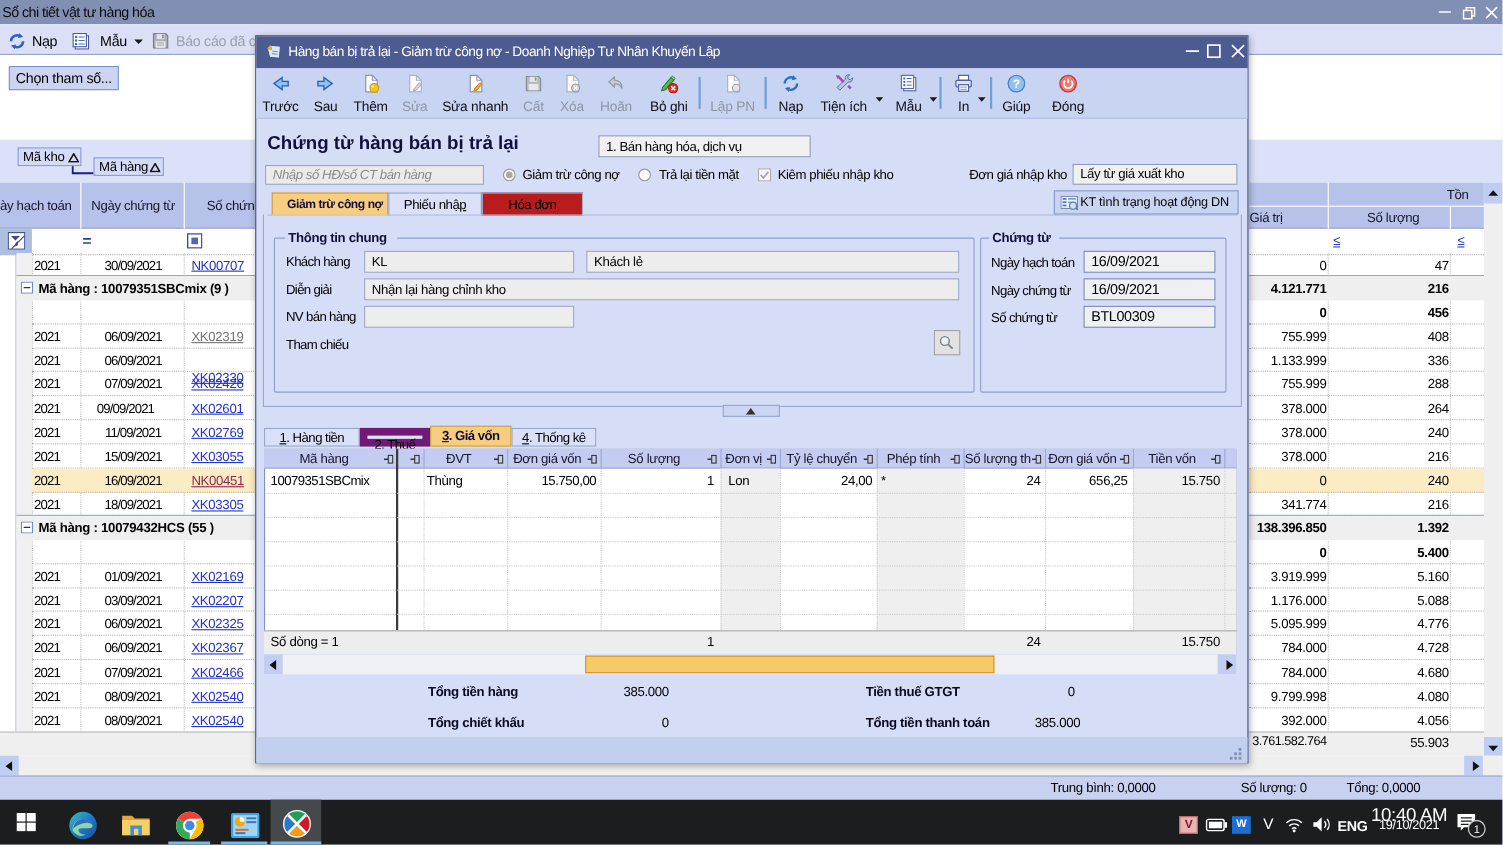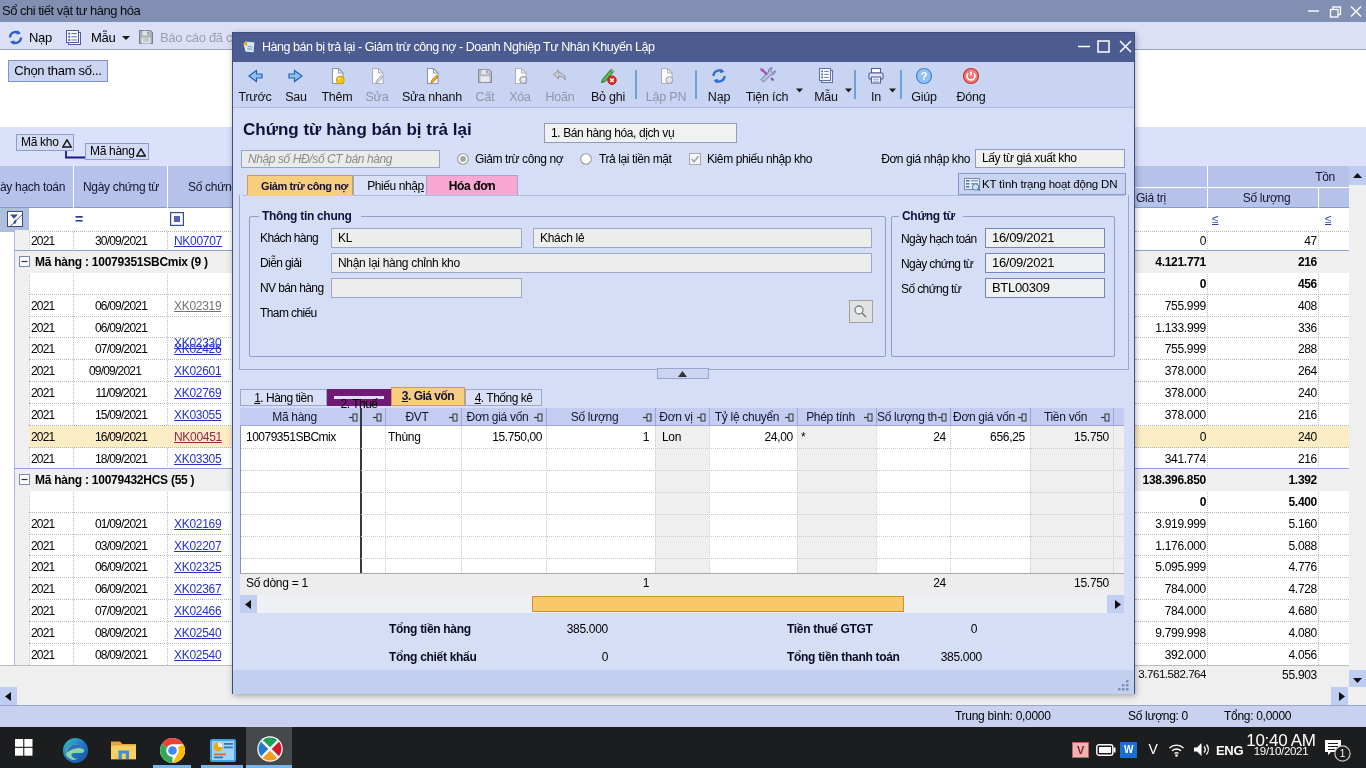--- a/index.html
+++ b/index.html
@@ -140,21 +140,21 @@
 <div style="left:29px;top:337px;width:204px;height:1px;border-top:1px dotted #b5b5b5;"></div>
 <div style="left:1135px;top:337px;width:214px;height:1px;border-top:1px dotted #b5b5b5;"></div>
 <div style="left:31px;top:342px;width:30px;height:15px;letter-spacing:-0.8px;">2021</div>
 <div style="left:74px;top:342px;width:94px;height:15px;text-align:center;letter-spacing:-0.8px;">07/09/2021</div>
 <div style="left:174px;top:342px;width:58px;height:15px;text-decoration:underline;color:#2433c8;">XK02426</div>
 <div style="left:1100px;top:342px;width:106px;height:15px;text-align:right;">755.999</div>
 <div style="left:1230px;top:342px;width:87px;height:15px;text-align:right;">288</div>
 <div style="left:29px;top:359px;width:204px;height:1px;border-top:1px dotted #b5b5b5;"></div>
 <div style="left:1135px;top:359px;width:214px;height:1px;border-top:1px dotted #b5b5b5;"></div>
 <div style="left:31px;top:364px;width:30px;height:15px;letter-spacing:-0.8px;">2021</div>
-<div style="left:68px;top:364px;width:94px;height:15px;text-align:center;letter-spacing:-0.8px;">09/09/2021</div>
+<div style="left:88px;top:364px;width:94px;height:15px;text-align:left;letter-spacing:-0.8px;">09/09/2021</div>
 <div style="left:174px;top:364px;width:58px;height:15px;text-decoration:underline;color:#2433c8;">XK02601</div>
 <div style="left:1100px;top:364px;width:106px;height:15px;text-align:right;">378.000</div>
 <div style="left:1230px;top:364px;width:87px;height:15px;text-align:right;">264</div>
 <div style="left:29px;top:381px;width:204px;height:1px;border-top:1px dotted #b5b5b5;"></div>
 <div style="left:1135px;top:381px;width:214px;height:1px;border-top:1px dotted #b5b5b5;"></div>
 <div style="left:31px;top:386px;width:30px;height:15px;letter-spacing:-0.8px;">2021</div>
 <div style="left:74px;top:386px;width:94px;height:15px;text-align:center;letter-spacing:-0.8px;">11/09/2021</div>
 <div style="left:174px;top:386px;width:58px;height:15px;text-decoration:underline;color:#2433c8;">XK02769</div>
 <div style="left:1100px;top:386px;width:106px;height:15px;text-align:right;">378.000</div>
 <div style="left:1230px;top:386px;width:87px;height:15px;text-align:right;">240</div>
@@ -405,21 +405,21 @@
 <div style="left:599px;top:152px;width:110px;height:15px;font-size:12px;letter-spacing:-0.4px;">Trả lại tiền mặt</div>
 <svg style="left:689px;top:153px" width="12" height="12" viewBox="0 0 12 12">
     <rect x="0.5" y="0.5" width="11" height="11" fill="#f6f7fa" stroke="#a8a8a8"></rect>
     <path d="M2.5 6l2.5 2.7 4.5-5.5" fill="none" stroke="#a0a8ae" stroke-width="1.6"></path>
   </svg>
 <div style="left:707px;top:152px;width:130px;height:15px;font-size:12px;letter-spacing:-0.4px;">Kiêm phiếu nhập kho</div>
 <div style="left:855px;top:152px;width:115px;height:15px;font-size:12px;letter-spacing:-0.4px;text-align:right;white-space:nowrap;">Đơn giá nhập kho</div>
 <div style="left:975px;top:149px;width:150px;height:19px;background:#f0f0f0;border:1px solid #8e9cc0;font-size:12px;letter-spacing:-0.4px;line-height:17px;padding-left:6px;">Lấy từ giá xuất kho</div>
 <div style="left:247px;top:175px;width:106px;height:21px;background:#f7cd7f;border:1px solid #c89f4a;border-bottom:none;font-size:11px;font-weight:bold;color:#10103a;text-align:center;line-height:20px;letter-spacing:-.4px;white-space:nowrap;padding-left:9px;">Giảm trừ công nợ</div>
 <div style="left:353px;top:175px;width:85px;height:21px;background:#d9e0f7;border:1px solid #9aa8cc;border-bottom:none;font-size:12px;letter-spacing:-0.4px;text-align:center;line-height:20px;">Phiếu nhậ<span style="position:static;text-decoration:underline;">p</span></div>
-<div style="left:426px;top:175px;width:92px;height:21px;background:#f9a8d4;border:1px solid #9aa8cc;border-bottom:none;font-size:12px;letter-spacing:-0.4px;text-align:center;line-height:20px;font-weight:bold;">Hóa đơn</div>
+<div style="left:438px;top:175px;width:92px;height:21px;background:#b91c1c;border:1px solid #9aa8cc;border-bottom:none;font-size:12px;letter-spacing:-0.4px;text-align:center;line-height:20px;">Hóa đơn</div>
 <div style="left:243px;top:195px;width:882px;height:1px;background:#b0bcdc;"></div>
 <div style="left:247px;top:195px;width:106px;height:1px;background:#f7cd7f;"></div>
 <div style="left:958px;top:173px;width:168px;height:22px;background:#c9d4f2;border:1px solid #8799c9;"></div>
 <svg style="left:964px;top:178px" width="17" height="13" viewBox="0 0 17 13">
     <rect x="0.5" y="0.5" width="15" height="11" fill="#eef2fa" stroke="#7a88a8"></rect>
     <rect x="2" y="2" width="3.5" height="1.6" fill="#4a78c8"></rect>
     <path d="M7 2.8h7" stroke="#4a78c8"></path>
     <rect x="2" y="5" width="3.5" height="1.6" fill="#4a78c8"></rect>
     <path d="M7 5.8h7" stroke="#4a78c8"></path>
     <rect x="2" y="8" width="3.5" height="1.6" fill="#4a78c8"></rect>

